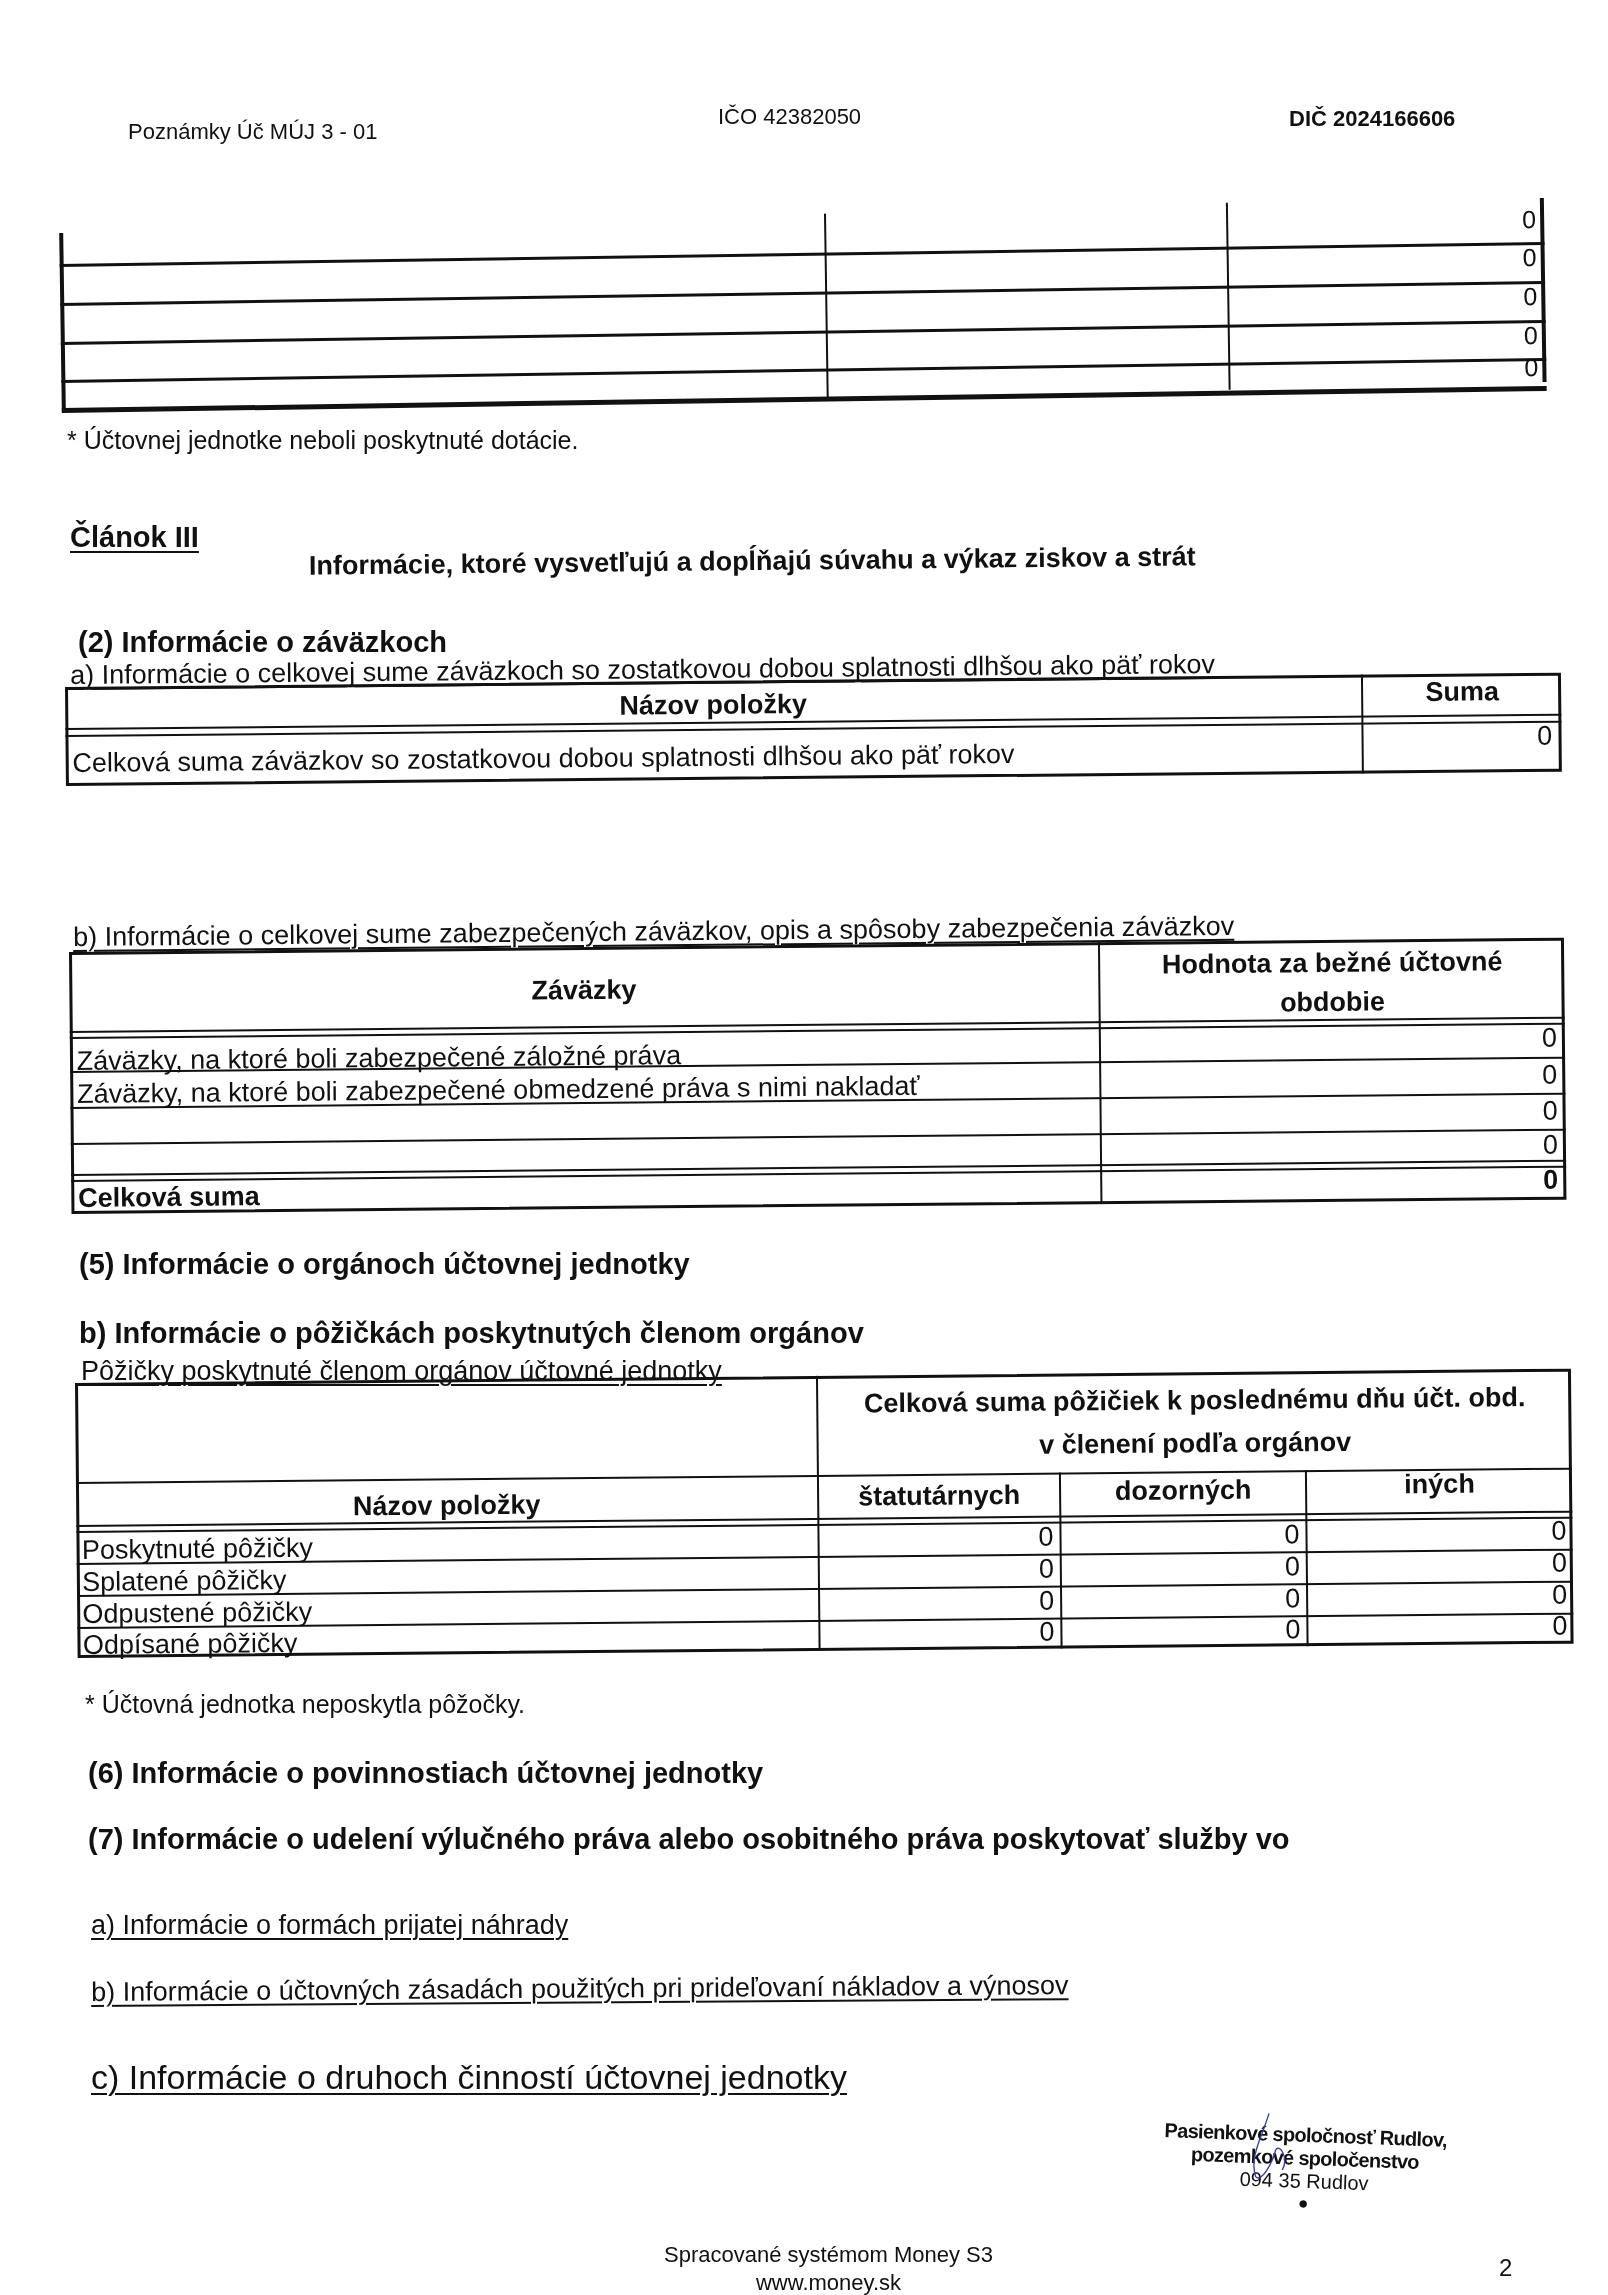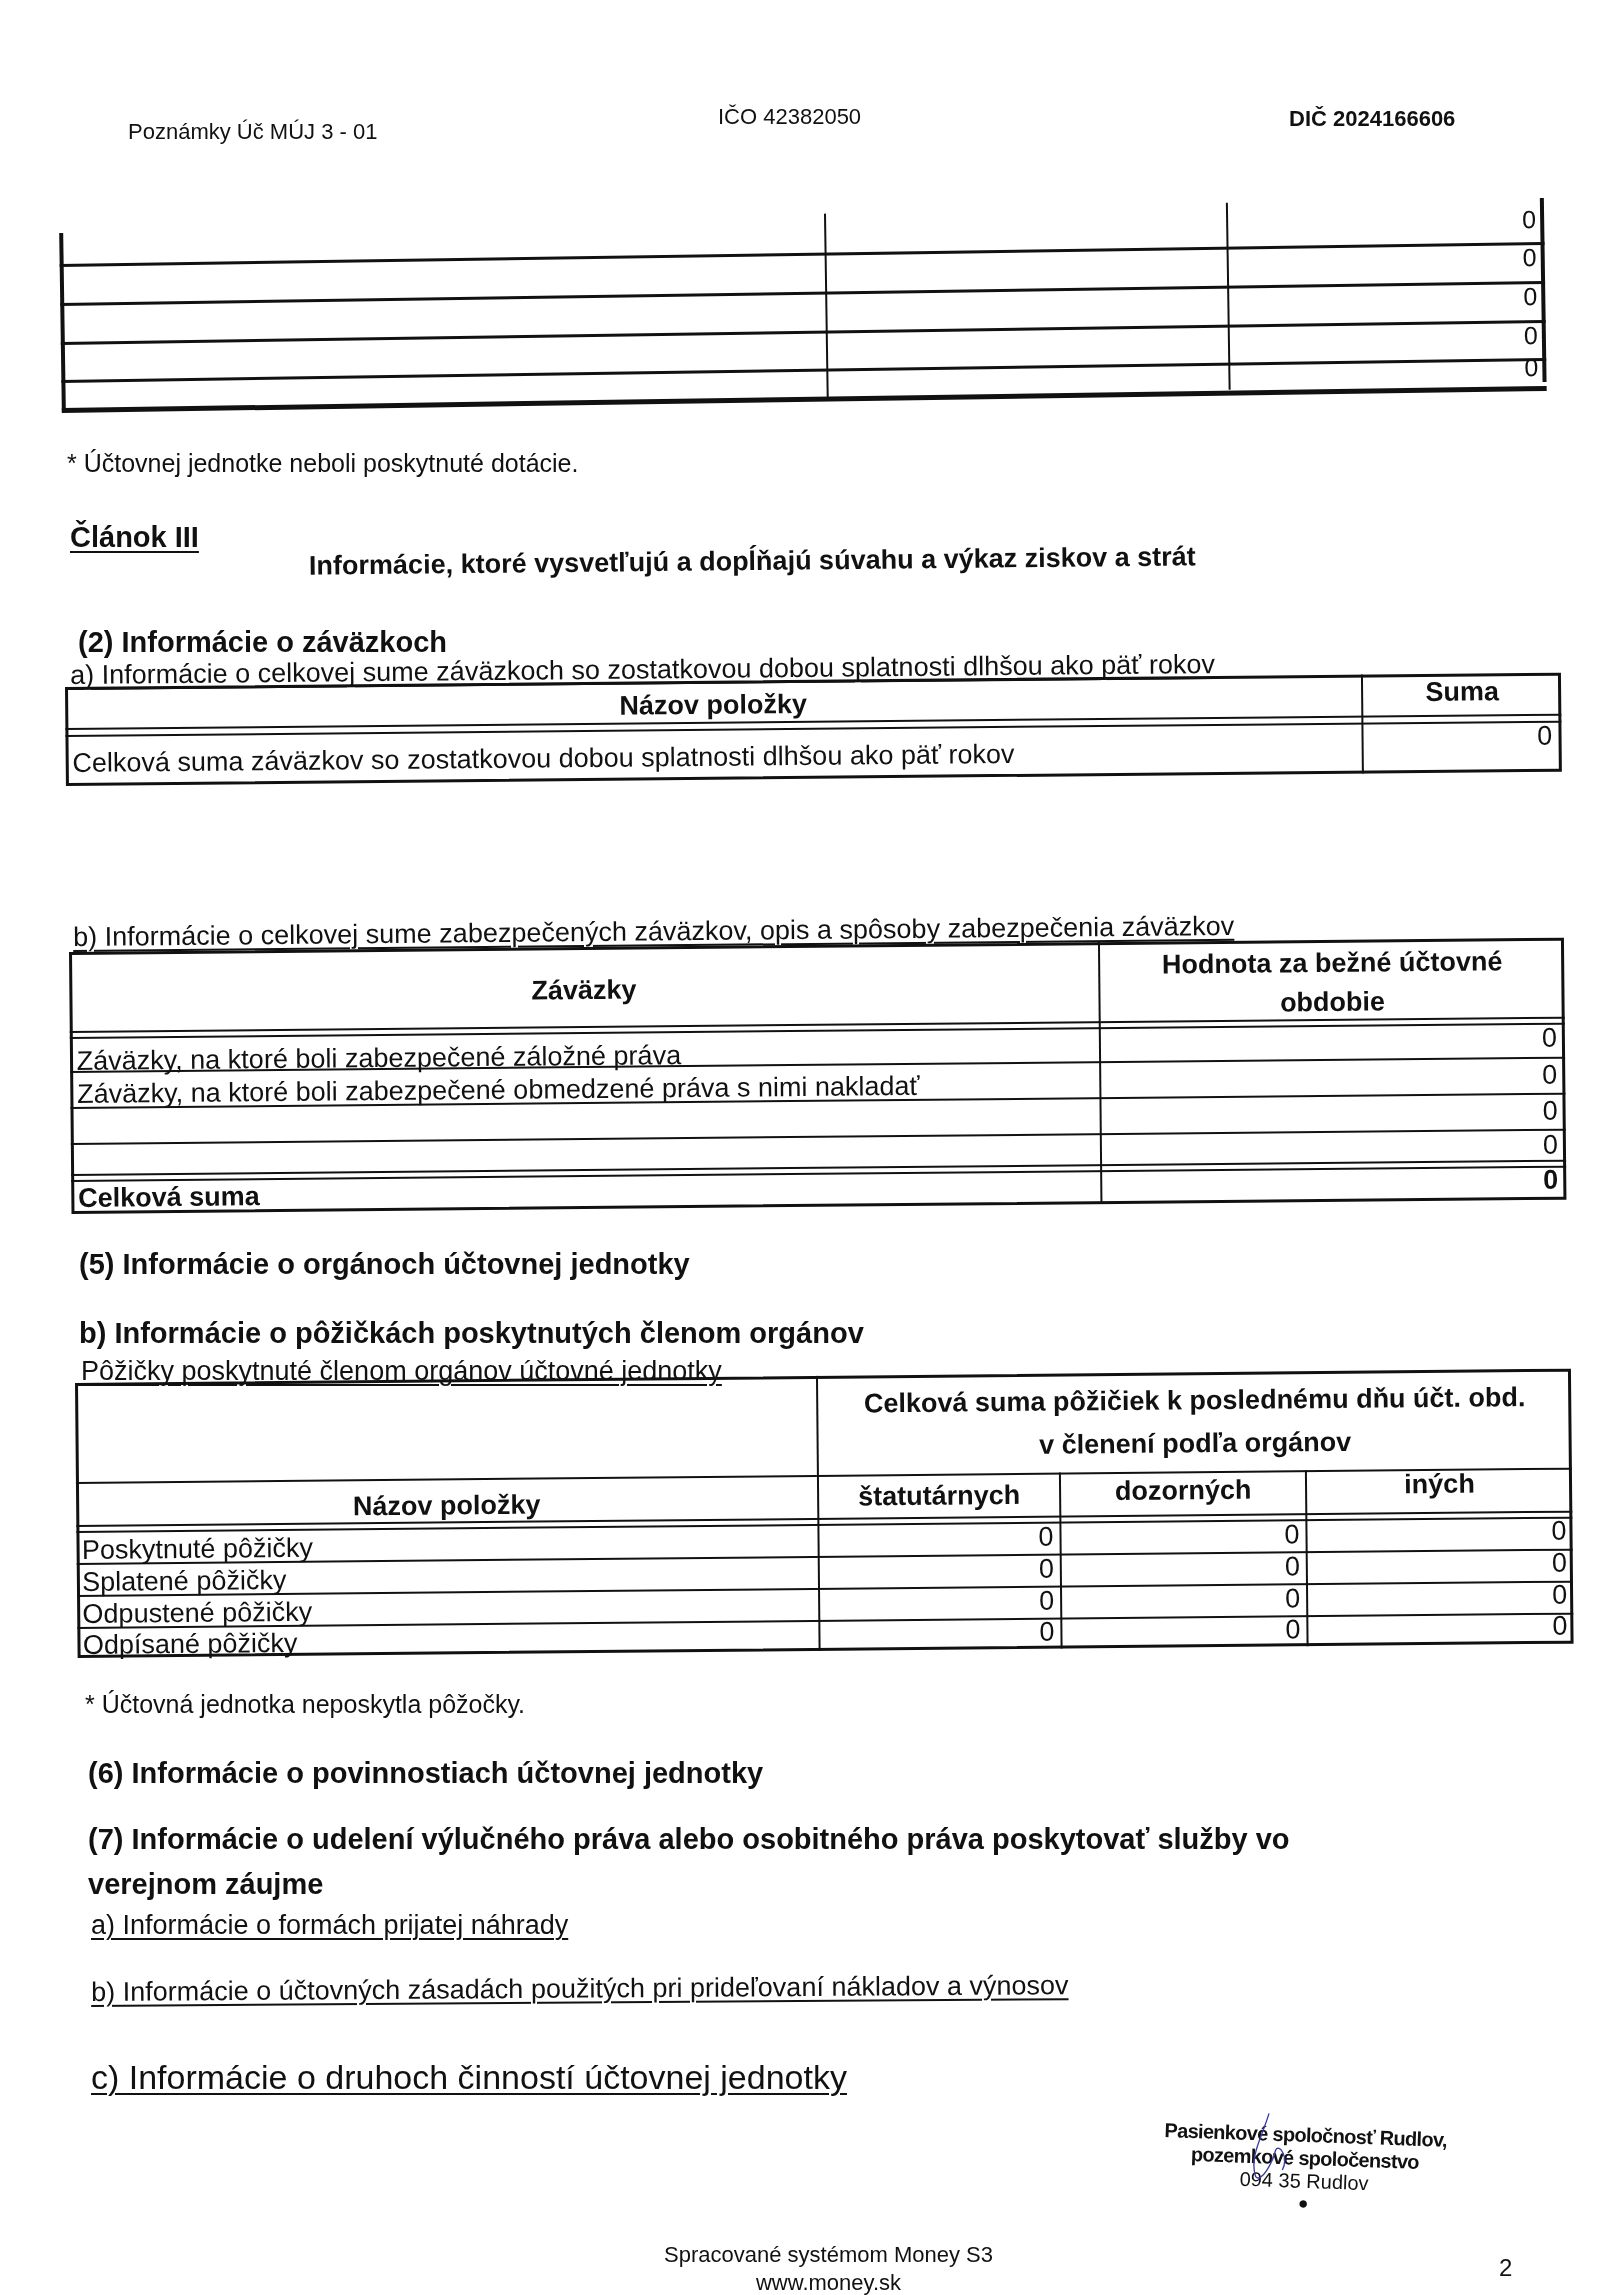--- a/index.html
+++ b/index.html
@@ -28,21 +28,21 @@
   <div class="abs" style="left:0;top:122px;width:1485px;height:2.7px;background:#111;"></div>
   <div class="abs" style="left:0;top:160px;width:1485px;height:2.7px;background:#111;"></div>
   <div class="abs" style="left:0;top:188px;width:1485px;height:5.3px;background:#111;"></div>
   <div class="abs small" style="left:1463px;top:6.7px;">0</div>
   <div class="abs small" style="left:1463px;top:45px;">0</div>
   <div class="abs small" style="left:1463px;top:84px;">0</div>
   <div class="abs small" style="left:1463px;top:123px;">0</div>
   <div class="abs small" style="left:1463px;top:155px;">0</div>
 </div>
 
-<div class="abs small" style="left:67px;top:449px;">*  Účtovnej jednotke neboli poskytnuté dotácie.</div>
+<div class="abs small" style="left:67px;top:426px;">*  Účtovnej jednotke neboli poskytnuté dotácie.</div>
 
 <div class="abs bold u" style="left:70px;top:521px;font-size:29px;">Článok III</div>
 <div class="abs bold" style="left:309px;top:546px;font-size:27px;transform:rotate(-0.6deg);">Informácie, ktoré vysvetľujú a dopĺňajú súvahu a výkaz ziskov a strát</div>
 
 <div class="abs bold" style="left:78px;top:626px;font-size:29px;">(2) Informácie o záväzkoch</div>
 <div class="abs u" style="left:70px;top:660px;font-size:27px;transform:rotate(-0.55deg);transform-origin:0 0;">a) Informácie o celkovej sume záväzkoch so zostatkovou dobou splatnosti dlhšou ako päť rokov</div>
 
 <div class="abs" style="left:65px;top:687px;width:1496px;height:99px;transform:rotate(-0.55deg);transform-origin:0 0;">
   <div class="abs" style="left:0;top:0;width:1496px;height:99px;border:3.3px solid #111;box-sizing:border-box;"></div>
   <div class="abs" style="left:1296px;top:0;width:2px;height:99px;background:#111;"></div>
@@ -129,21 +129,20 @@
   <div class="abs" style="left:1208px;top:243px;font-size:27px;">0</div>
   <div class="abs" style="left:1475px;top:242px;font-size:27px;">0</div>
 </div>
 
 <div class="abs small" style="left:85px;top:1690px;">*  Účtovná jednotka neposkytla pôžočky.</div>
 
 <div class="abs bold" style="left:88px;top:1757px;font-size:29px;">(6) Informácie o povinnostiach účtovnej jednotky</div>
 
 <div class="abs bold" style="left:88px;top:1817px;font-size:29px;line-height:45px;">
   <div>(7) Informácie o udelení výlučného práva alebo osobitného práva poskytovať služby vo</div>
-  <div>verejnom záujme</div>
 </div>
 <div class="abs u" style="left:91px;top:1910px;font-size:27px;">a) Informácie o formách prijatej náhrady</div>
 <div class="abs u" style="left:91px;top:1977px;font-size:27px;transform:rotate(-0.4deg);transform-origin:0 0;">b) Informácie o účtovných zásadách použitých pri prideľovaní nákladov a výnosov</div>
 <div class="abs u" style="left:91px;top:2058px;font-size:34px;">c) Informácie o druhoch činností účtovnej jednotky</div>
 
 <div class="abs" style="left:1165px;top:2119px;transform:rotate(2deg);transform-origin:0 0;text-align:center;">
   <div class="bold" style="font-size:20px;letter-spacing:-0.7px;">Pasienkové spoločnosť Rudlov,</div>
   <div class="bold" style="font-size:20px;letter-spacing:-0.7px;">pozemkové spoločenstvo</div>
   <div style="font-size:20px;">094 35 Rudlov</div>
   <div style="font-size:17.4px;">●</div>

